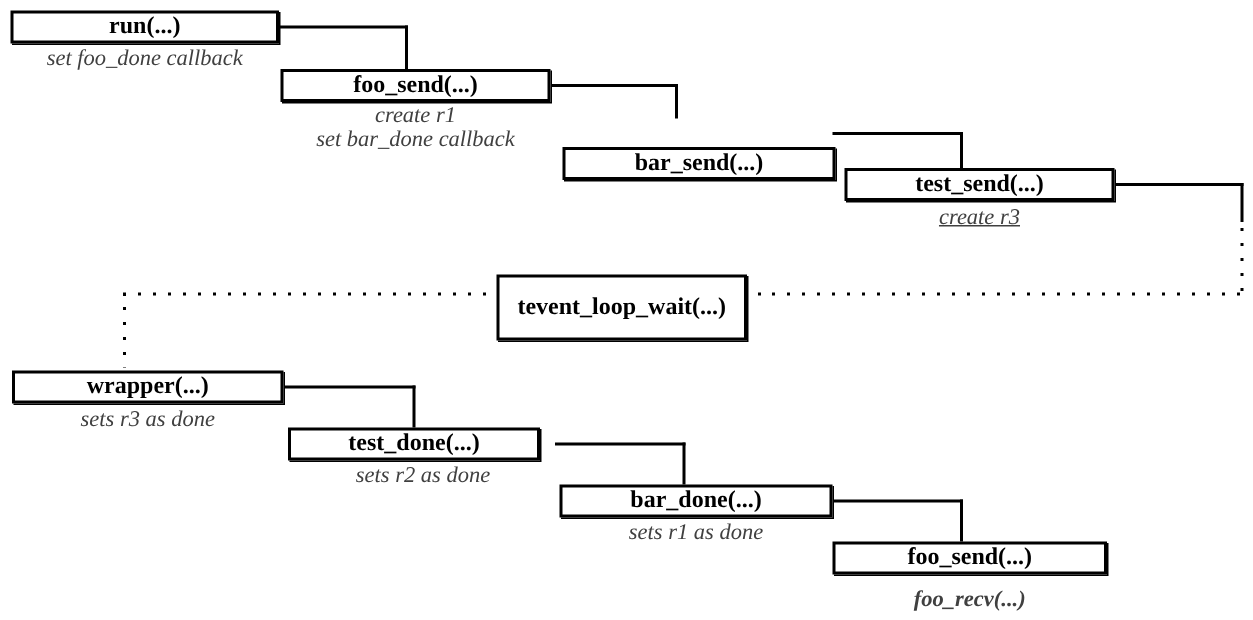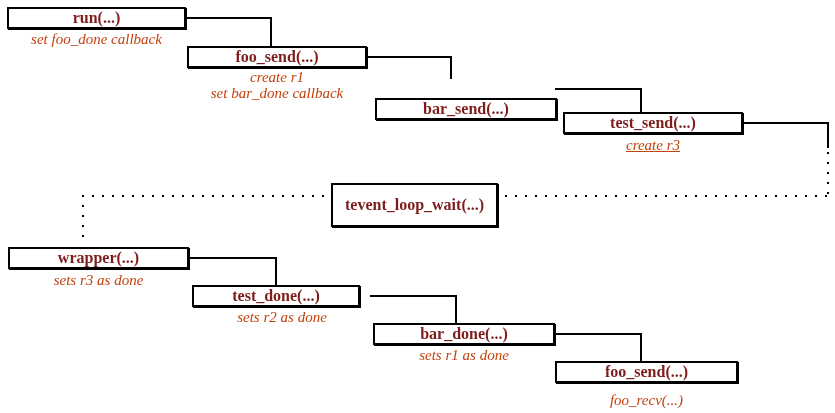--- a/index.html
+++ b/index.html
@@ -18,29 +18,29 @@
     border: 2px solid #000000;
     box-shadow: 1px 1px 0 #000000;
     display: flex;
     align-items: center;
     justify-content: center;
     z-index: 3;
   }
   .box-label {
     font-weight: bold;
     font-size: 16px;
-    color: #7f1d1d;
+    color: #000000;
     white-space: nowrap;
     line-height: 1;
   }
   .note {
     position: absolute;
     font-style: italic;
     font-size: 15px;
-    color: #c2410c;
+    color: #404040;
     text-align: center;
     line-height: 16px;
     white-space: nowrap;
     z-index: 2;
   }
   .hline { position: absolute; height: 2px; background: #000000; z-index: 1; }
   .vline { position: absolute; width: 2px; background: #000000; z-index: 1; }
   .dot-h {
     position: absolute; height: 2px; z-index: 1;
     background-image: repeating-linear-gradient(to right, #000000 0 2px, transparent 2px 10px);
@@ -118,15 +118,15 @@
     <span class="box-label">bar_done(...)</span>
   </div>
   <div class="note" style="left:373px; top:347px; width:182px;">sets r1 as done</div>
 
   <div class="hline" style="left:553px; top:333px; width:89px;"></div>
   <div class="vline" style="left:640px; top:333px; height:29px;"></div>
 
   <div class="box" style="left:555px; top:361px; width:183px; height:22px;">
     <span class="box-label">foo_send(...)</span>
   </div>
-  <div class="note" style="left:555px; top:392px; width:183px;">foo_recv(...)</div>
+  <div class="note" style="left:555px; top:392px; width:183px;font-weight:bold;">foo_recv(...)</div>
 
 </div>
 
 </body></html>

